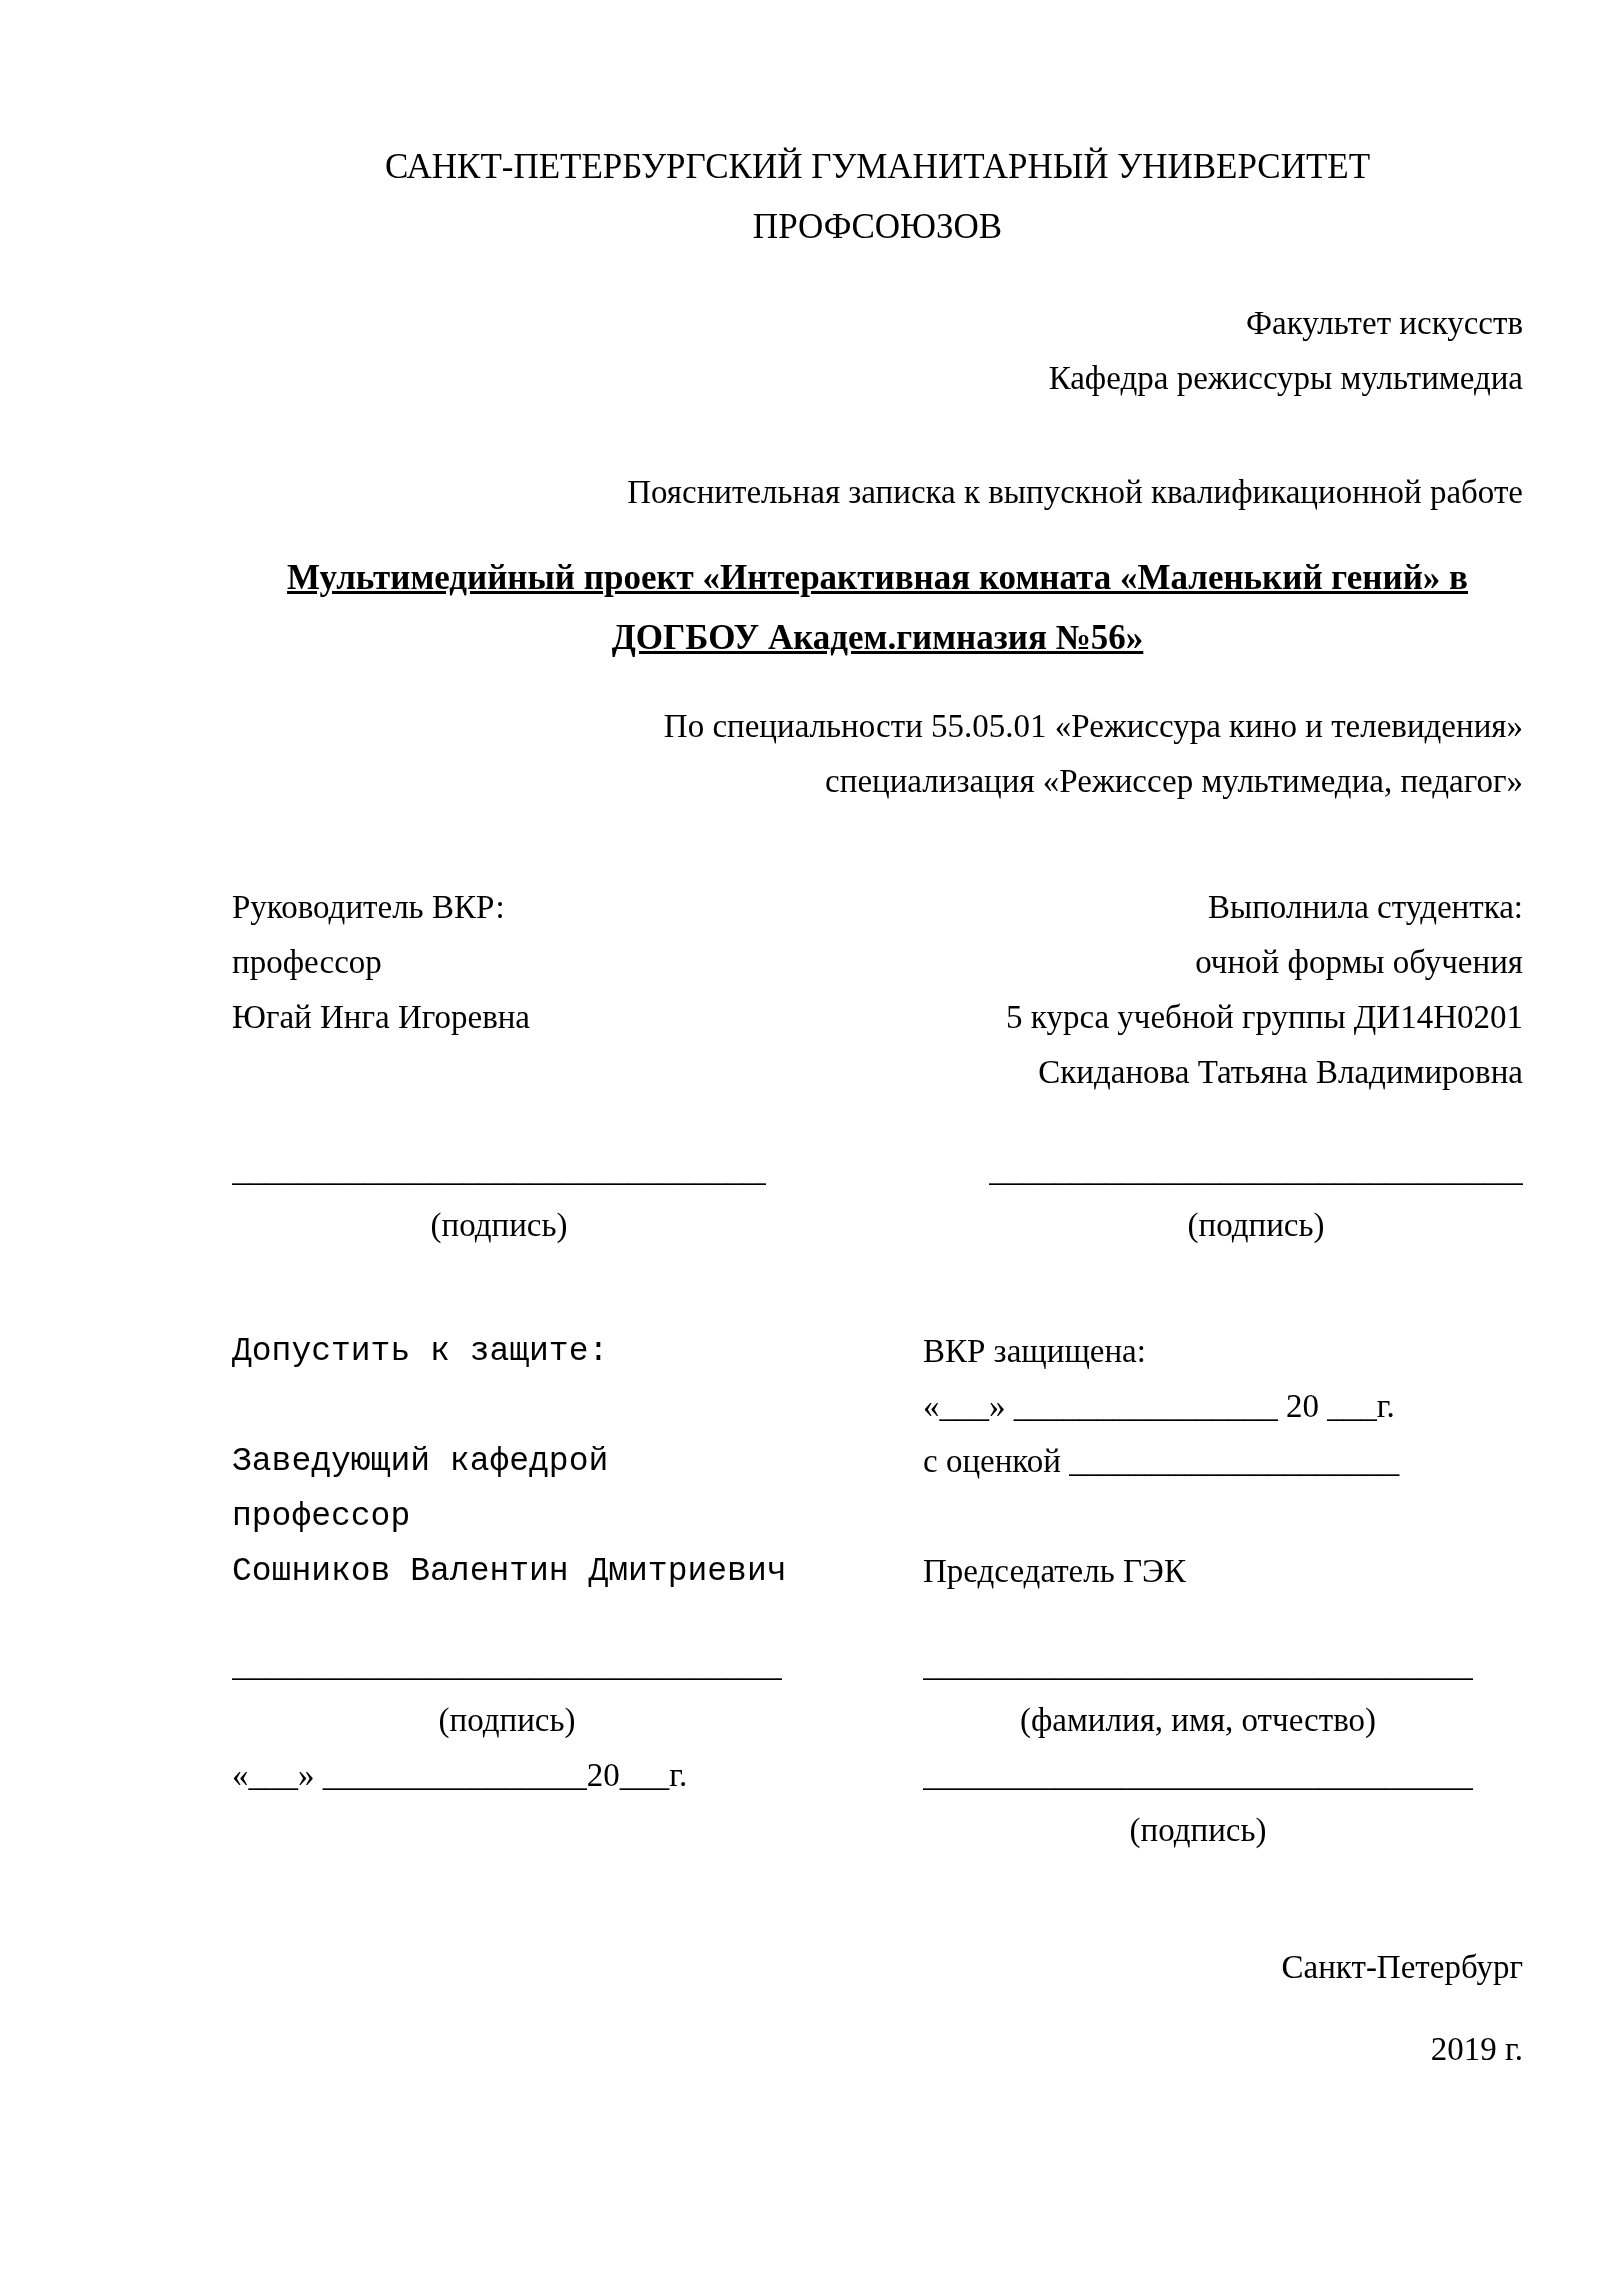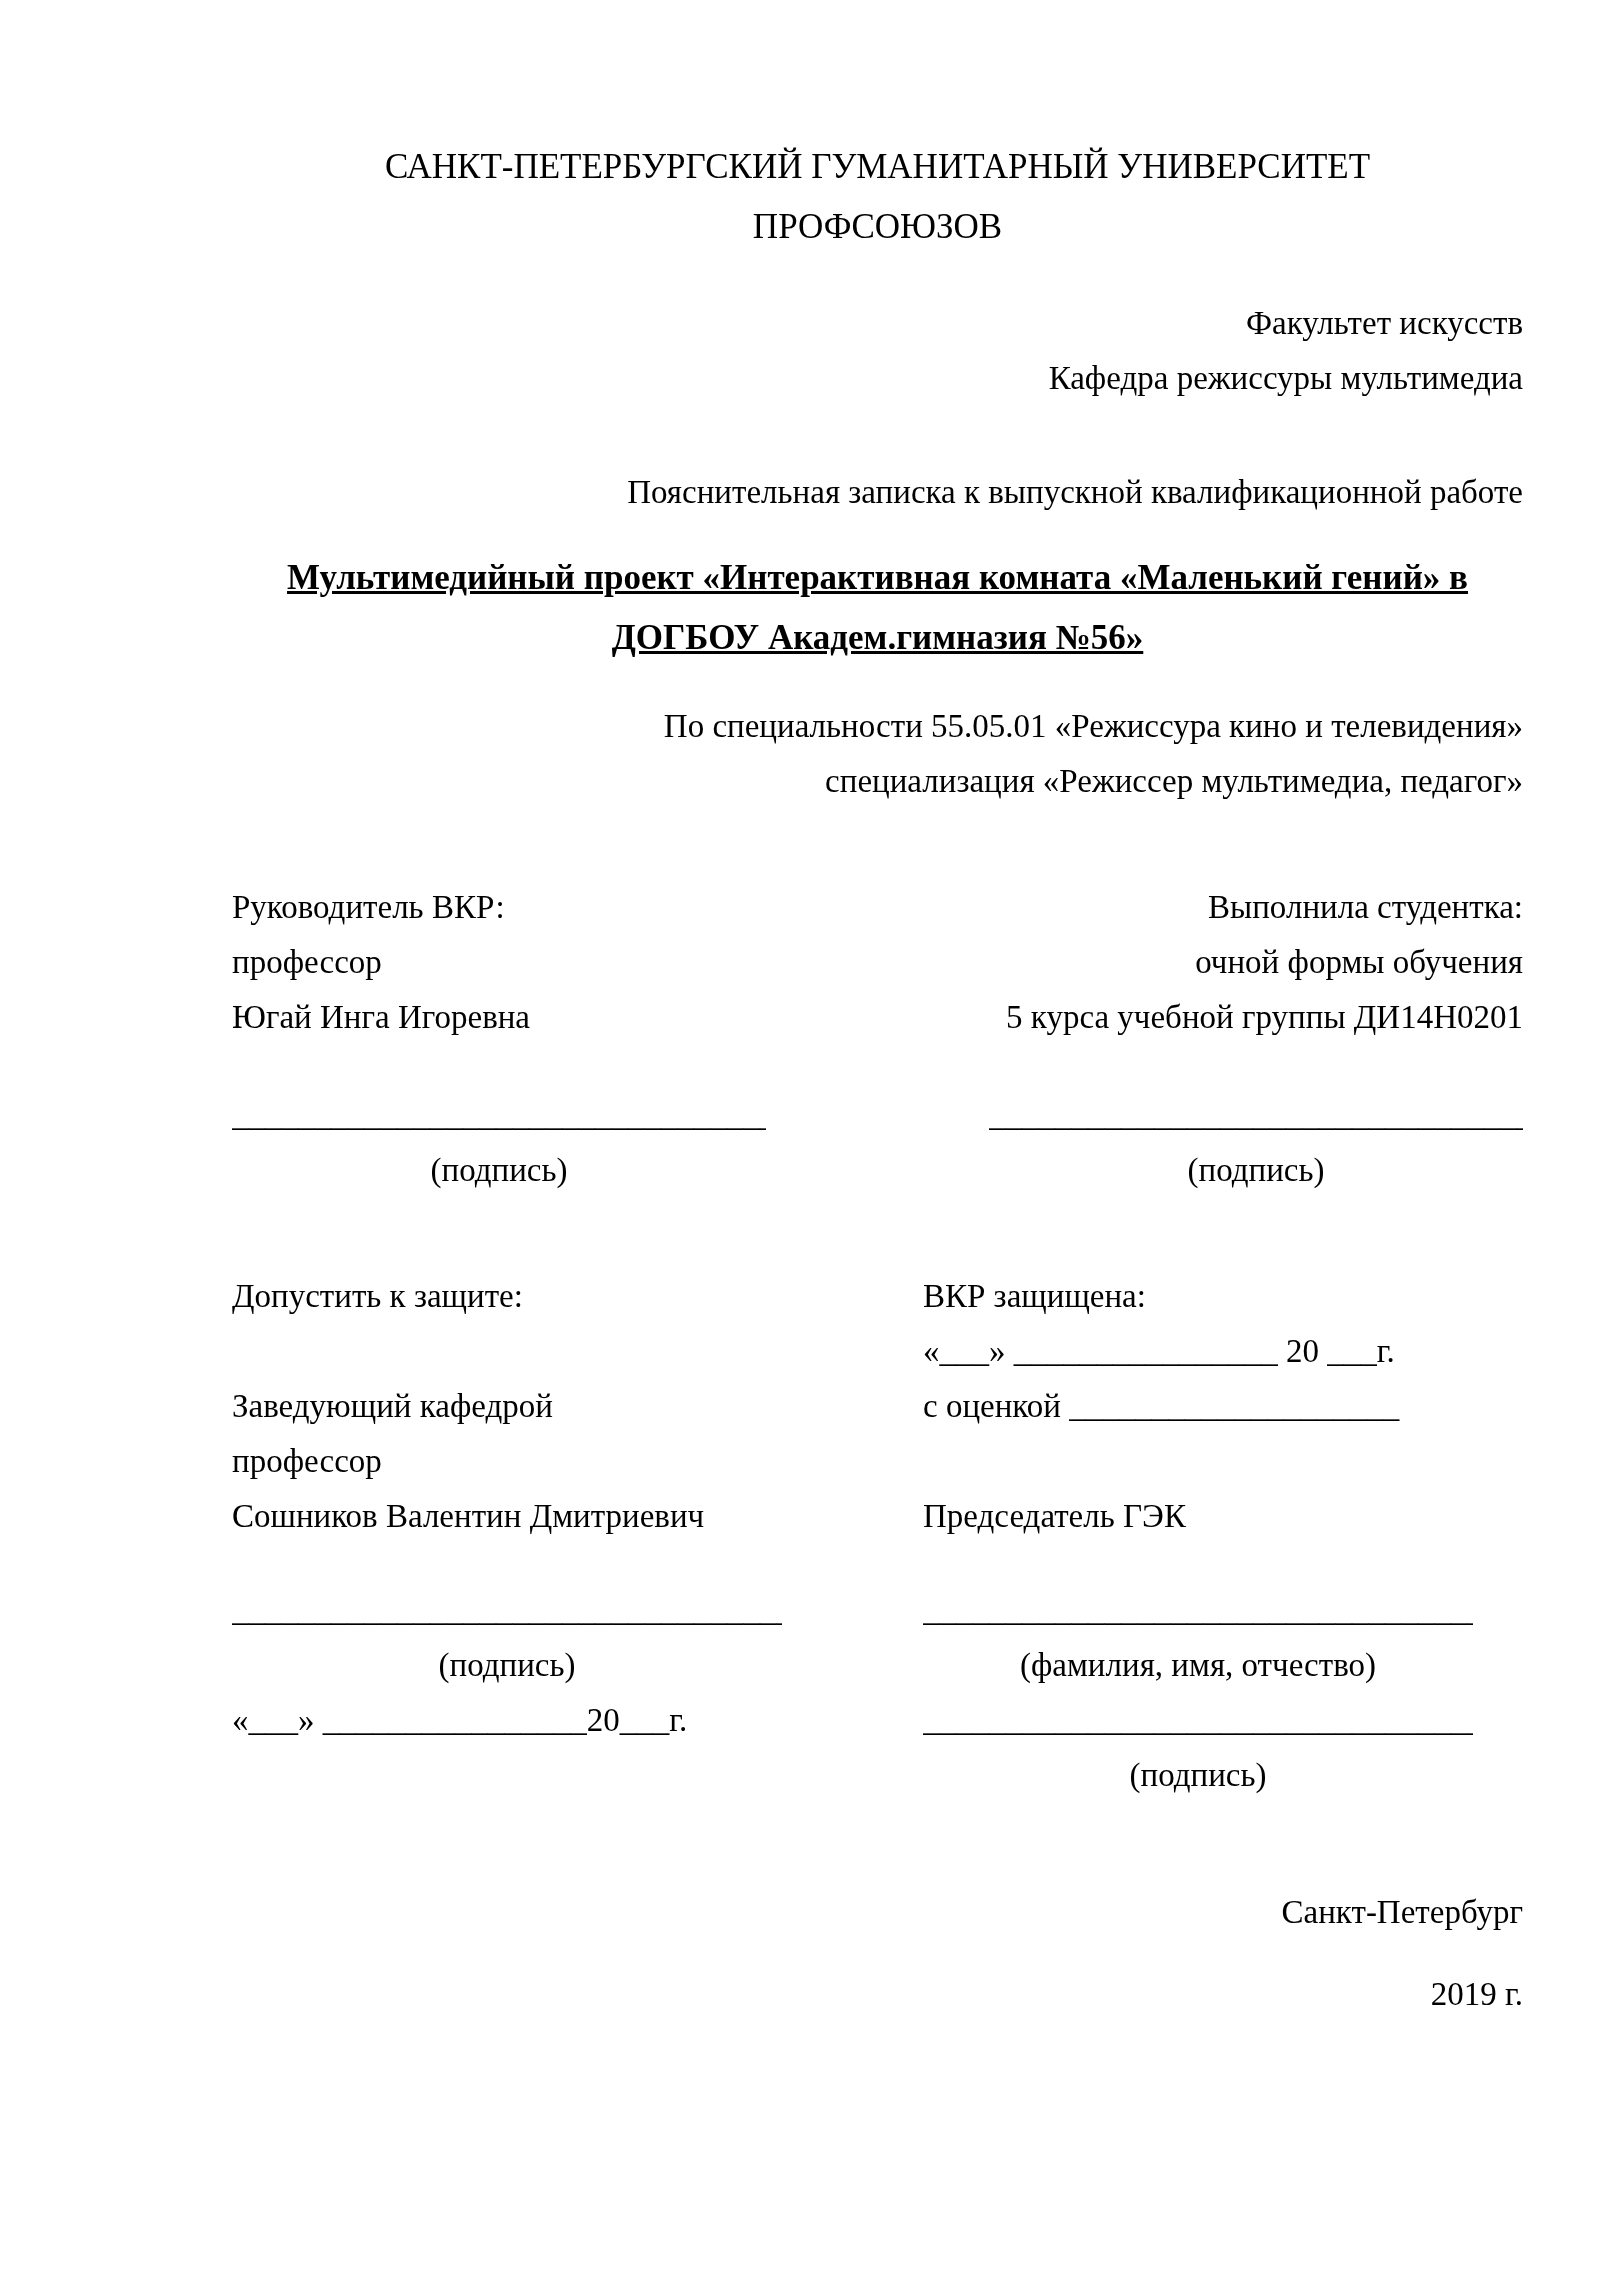--- a/index.html
+++ b/index.html
@@ -44,21 +44,21 @@
   .row { display: flex; }
   .people-row { margin-bottom: 43px; gap: 48px; }
   .people-row .col-left { flex: 1 1 auto; text-align: left; }
   .people-row .col-right { flex: 1 1 auto; text-align: right; }
 
   .sigrow1 { display: flex; justify-content: space-between; margin-bottom: 71px; }
   .sig-block { width: 534px; text-align: center; }
   .sig-block .underline-line { text-align: left; white-space: nowrap; overflow: hidden; }
 
   .approve-row { margin-bottom: 39px; }
-  .approve-row .col-left { width: 691px; flex: 0 0 691px; }
+  .approve-row .col-left { width: 691px; flex: 0 0 691px; font-family: Liberation Mono, monospace; }
   .approve-row .col-right { flex: 1 1 auto; }
   .mt-line { margin-top: 55px; }
 
   .sigrow2 { display: flex; margin-bottom: 82px; }
   .sigrow2 .col-left { width: 691px; flex: 0 0 691px; }
   .sigrow2 .col-right { flex: 1 1 auto; }
   .sig-block2 { width: 550px; text-align: center; }
   .sig-block2 .underline-line { text-align: left; white-space: nowrap; overflow: hidden; }
   .sig-block2 .date-line { text-align: left; }
 
@@ -88,20 +88,21 @@
   <div class="row people-row">
     <div class="col-left">
       <div class="line">Руководитель ВКР:</div>
       <div class="line">профессор</div>
       <div class="line">Югай Инга Игоревна</div>
     </div>
     <div class="col-right">
       <div class="line">Выполнила студентка:</div>
       <div class="line">очной формы обучения</div>
       <div class="line">5 курса учебной группы ДИ14Н0201</div>
+      <div class="line">Скиданова Татьяна Владимировна</div>
     </div>
   </div>
 
   <div class="sigrow1">
     <div class="sig-block">
       <div class="line underline-line">_________________________________</div>
       <div class="line">(подпись)</div>
     </div>
     <div class="sig-block">
       <div class="line underline-line">_________________________________</div>

